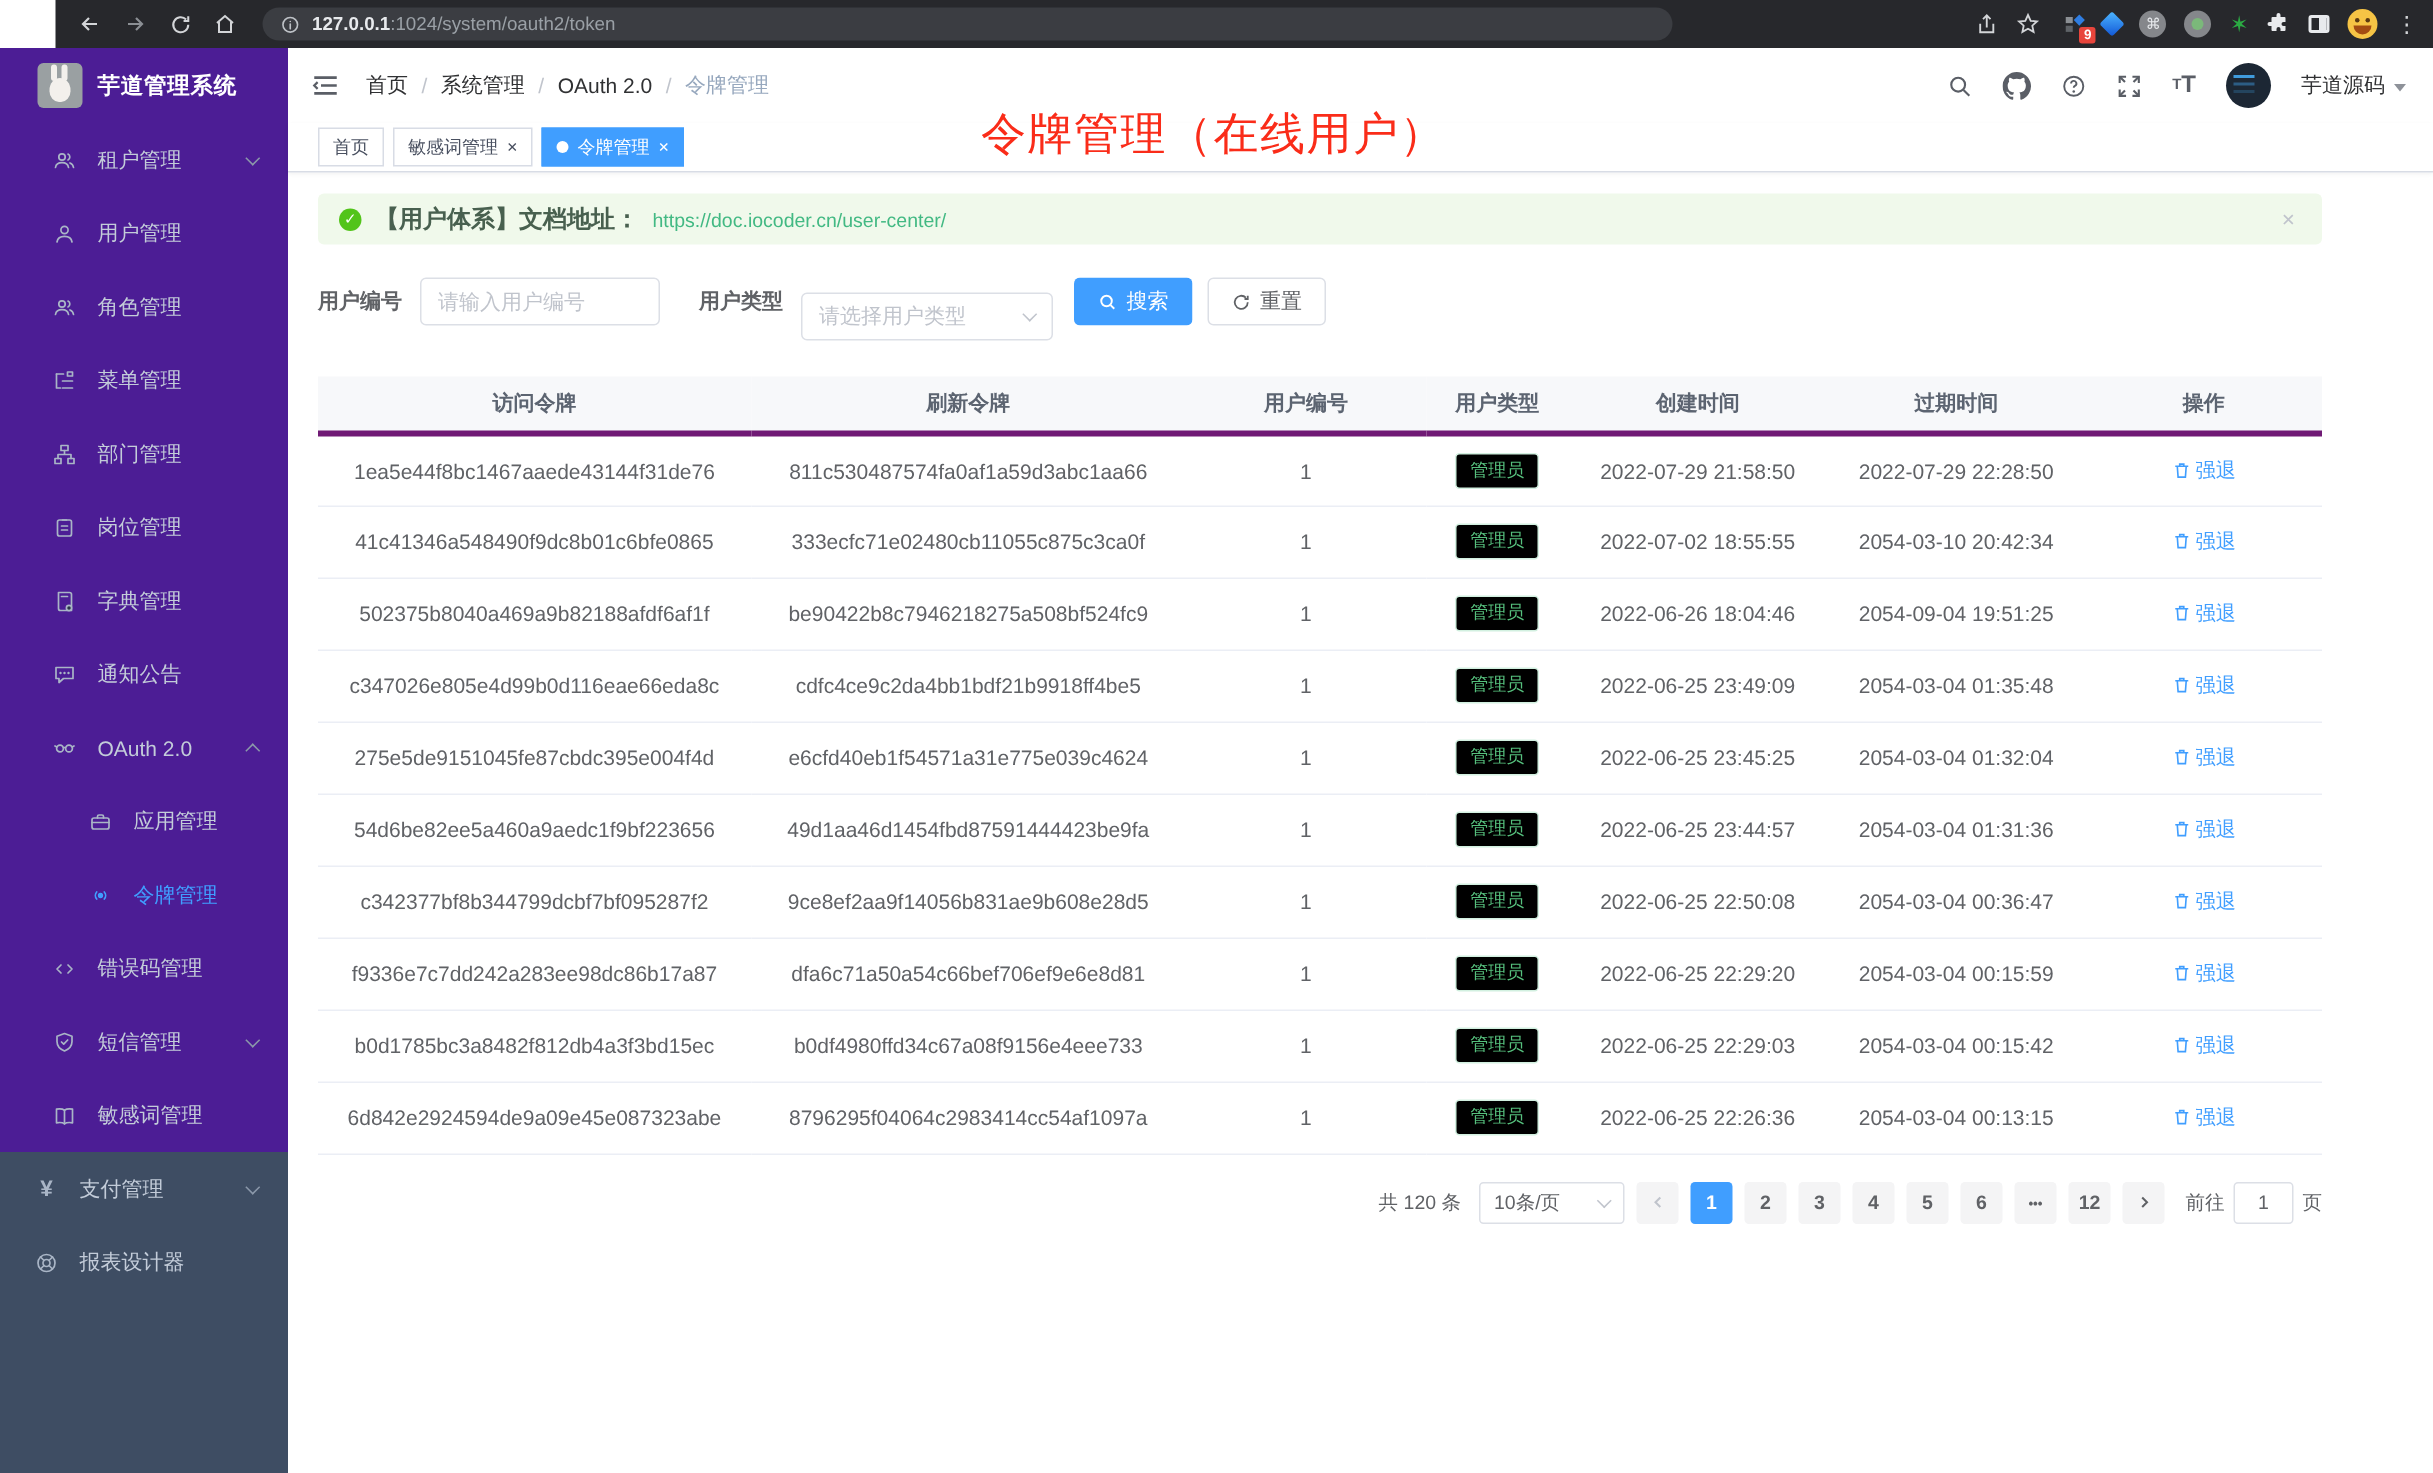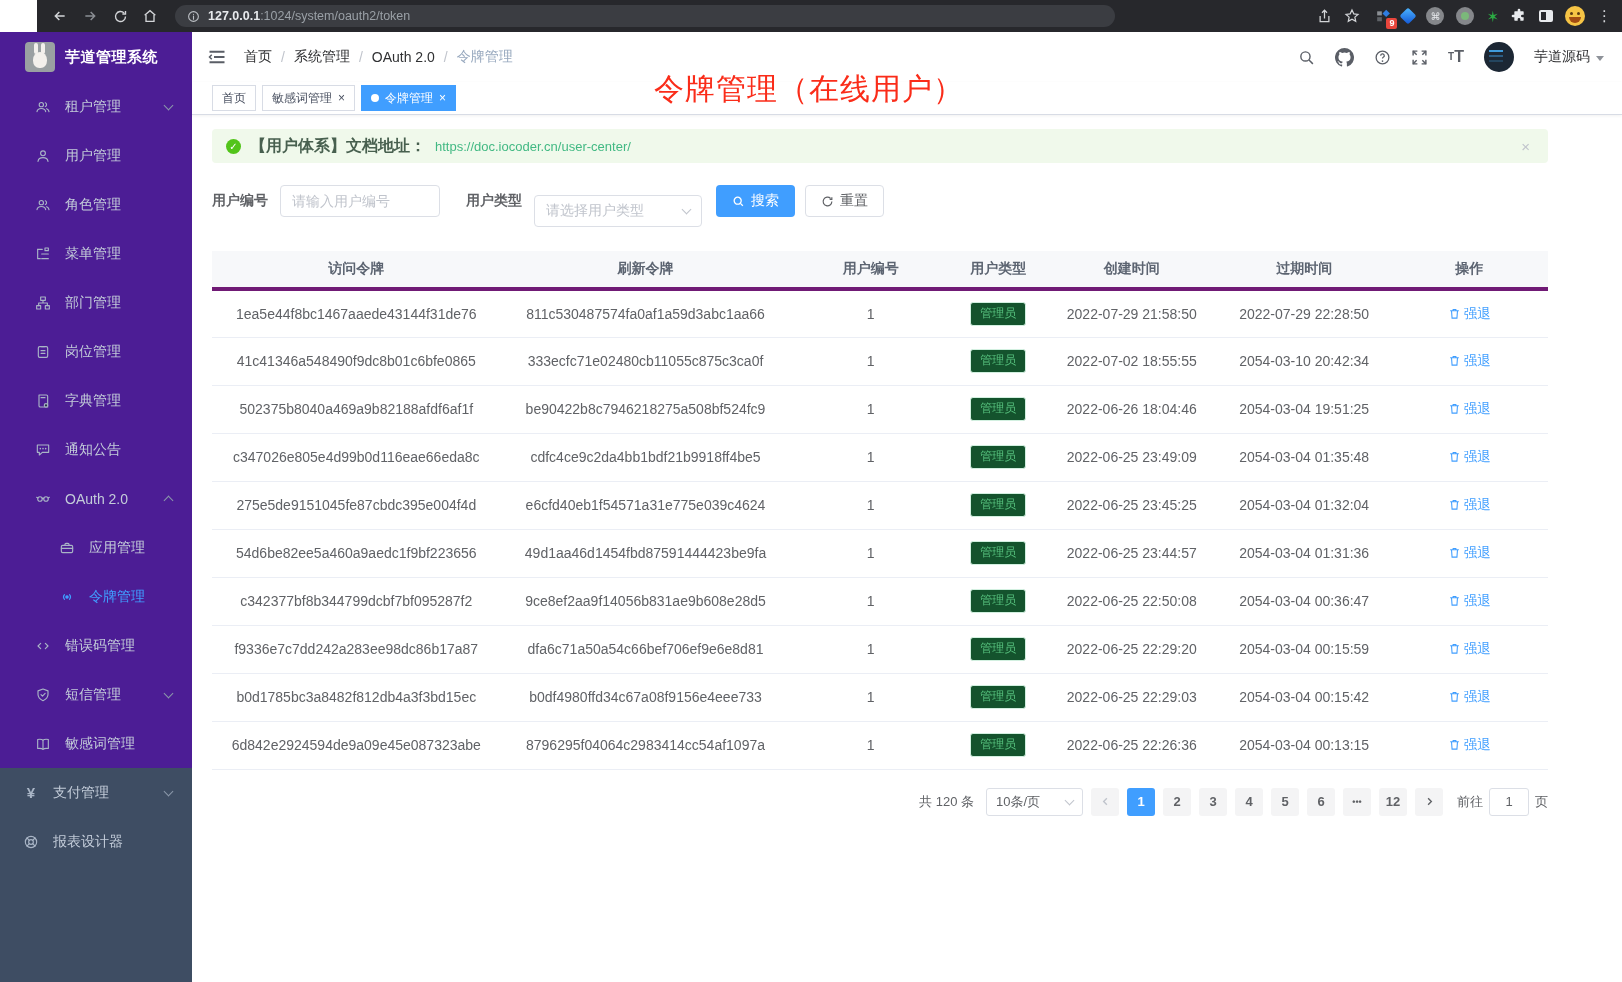--- a/index.html
+++ b/index.html
@@ -85,21 +85,21 @@
   .fselect { width:168px; height:32px; border:1px solid #dcdfe6; border-radius:4px; display:flex; align-items:center; padding:0 11px; margin-right:14px; justify-content:space-between; cursor:pointer;margin-top:20px; }
   .fselect .ph { font-size:14px; color:#c0c4cc; }
   .schev { width:7px; height:7px; border-right:1.3px solid #c0c4cc; border-bottom:1.3px solid #c0c4cc; transform:rotate(45deg); margin-top:-3px; }
   .btn { height:32px; border-radius:4px; font-size:14px; display:inline-flex; align-items:center; gap:6px; padding:0 15px; cursor:pointer; border:1px solid transparent; font-family:inherit; }
   .btn.primary { background:#409eff; color:#fff; }
   .btn.plain { background:#fff; border-color:#dcdfe6; color:#606266; margin-left:10px; }
 
   table.grid { margin-top:24px; width:1336px; border-collapse:collapse; table-layout:fixed; }
   table.grid th { height:38px; background:#f7f8fa; font-size:14px; font-weight:700; color:#5c6471; border-bottom:4px solid #701a75; }
   table.grid td { height:48px; font-size:14px; color:#606266; text-align:center; border-bottom:1px solid #ebeef5; white-space:nowrap; overflow:hidden; }
-  .tag-success { display:inline-block; padding:3px 9px; font-size:12px; color:#56c07d; background:#14532d; border:1px solid #d2f0e0; border-radius:3px; line-height:1.3; }
+  .tag-success { display:inline-block; padding:3px 9px; font-size:12px; color:#56c07d; background:#000000; border:1px solid #d2f0e0; border-radius:3px; line-height:1.3; }
   .act-link { color:#409eff; font-size:13.5px; display:inline-flex; align-items:center; gap:3px; cursor:pointer; text-decoration:none; }
 
   .pagination { margin-top:18px; width:1336px; display:flex; justify-content:flex-end; align-items:center; font-size:13px; color:#606266; gap:8px; }
   .pg-total { margin-right:4px; }
   .pg-size { width:97px; height:28px; border:1px solid #dcdfe6; border-radius:3px; display:flex; align-items:center; justify-content:space-between; padding:0 9px; cursor:pointer; }
   .pg-btn { min-width:28px; height:28px; background:#f4f4f5; border-radius:3px; display:flex; align-items:center; justify-content:center; font-weight:700; color:#606266; cursor:pointer; padding:0 4px; }
   .pg-btn.active { background:#409eff; color:#fff; }
   .pg-btn.disabled { color:#c0c4cc; }
   .pg-goto { margin-left:6px; display:flex; align-items:center; gap:6px; }
   .pg-input { width:40px; height:28px; border:1px solid #dcdfe6; border-radius:3px; text-align:center; font-size:13px; color:#606266; outline:none; font-family:inherit; }
@@ -514,21 +514,21 @@
                     </span>
                     <span>强退</span>
                   </a></td>
               </tr>
               <tr>
                 <td>502375b8040a469a9b82188afdf6af1f</td>
                 <td>be90422b8c7946218275a508bf524fc9</td>
                 <td>1</td>
                 <td><span class="tag-success">管理员</span></td>
                 <td>2022-06-26 18:04:46</td>
-                <td>2054-03-04 19:51:25</td>
+                <td>2054-09-04 19:51:25</td>
                 <td><a class="act-link">
                     <span>
                       <svg width="13" height="13" viewBox="0 0 24 24" fill="none" stroke="currentColor" stroke-width="2">
                         <path d="M4 7h16M9.5 7V4.5h5V7M6.5 7l1 13.5h9l1-13.5"></path>
                       </svg>
                     </span>
                     <span>强退</span>
                   </a></td>
               </tr>
               <tr>

